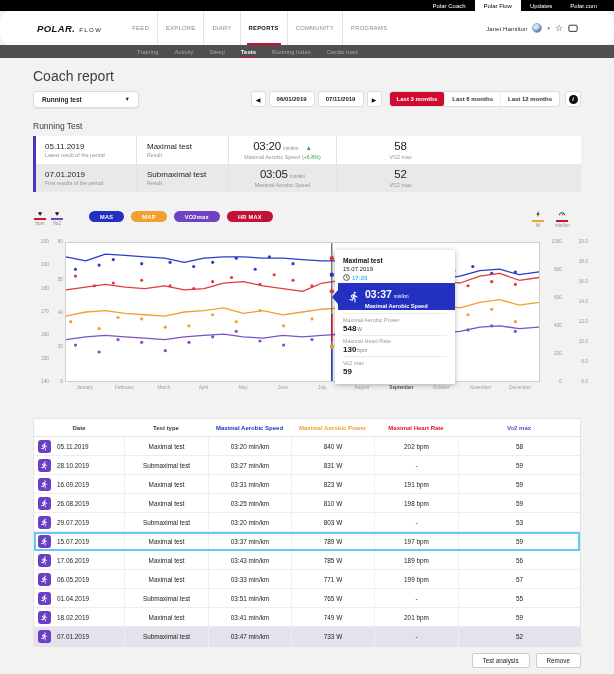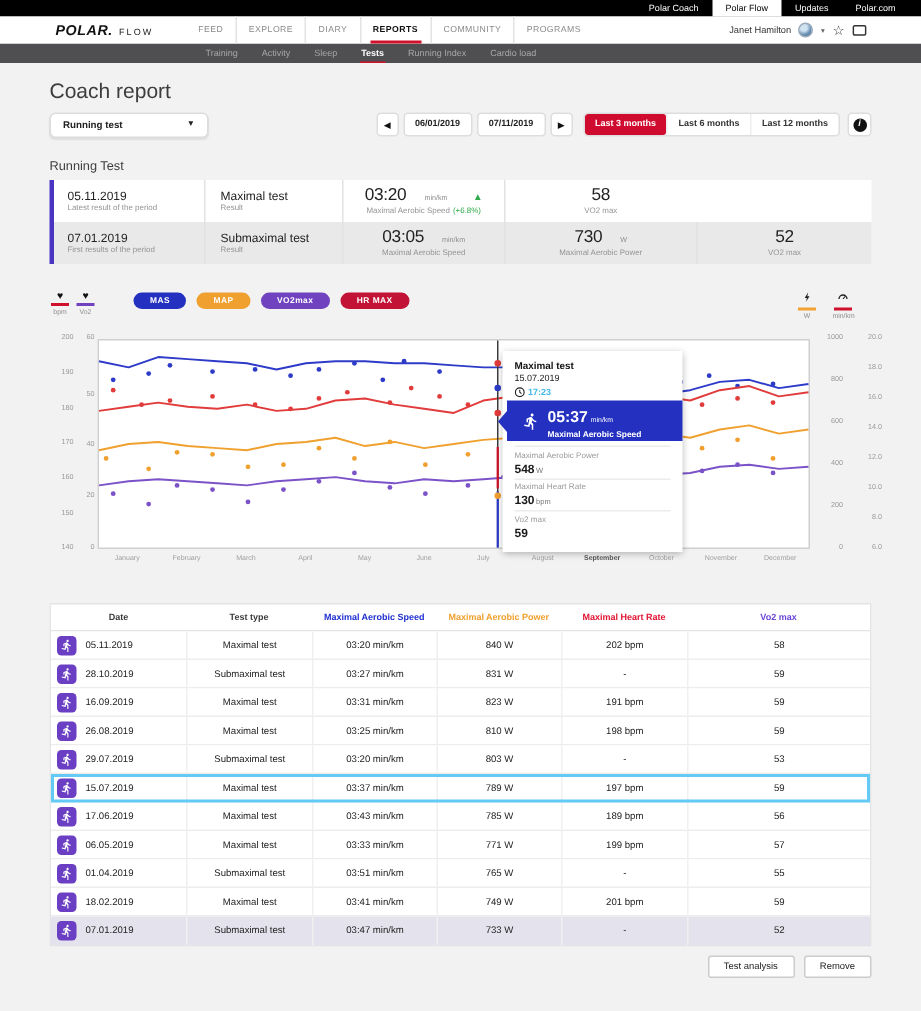--- a/index.html
+++ b/index.html
@@ -3,21 +3,21 @@
 <meta charset="utf-8">
 <style>
   * { box-sizing: border-box; margin: 0; padding: 0; }
   html,body { width: 614px; height: 674px; overflow: hidden; background:#f2f2f2;
     font-family:"Liberation Sans", sans-serif; color:#333; }
   
   .topbar { height:11px; background:#000; display:flex; justify-content:flex-end; align-items:stretch; padding-right:8px;}
   .tb-item { color:#fff; font-size:6px; display:flex; align-items:center; padding:0 9px; cursor:pointer;}
   .tb-item.active { background:#fff; color:#000; }
   
-  .nav { height:18px; background:#fff; display:flex; align-items:center; padding:0 36px 0 37px; position:relative;}
+  .nav { height:34px; background:#fff; display:flex; align-items:center; padding:0 36px 0 37px; position:relative;border-radius:11px;}
   .logo { font-weight:800; font-style:italic; font-size:9.5px; letter-spacing:.4px; color:#111; display:flex; align-items:baseline; cursor:pointer;}
   .logo-sub { font-style:normal; font-weight:400; font-size:6px; letter-spacing:1.4px; margin-left:4px; color:#222;}
   .nav-menu { display:flex; margin-left:22px; height:100%; align-items:center;}
   .nav-item { font-size:5.8px; color:#8a8a8a; padding:0 8px; height:100%; display:flex; align-items:center; position:relative; cursor:pointer; letter-spacing:.3px;}
   .nav-item + .nav-item { border-left:1px solid #e3e3e3; }
   .nav-item.active { color:#111; font-weight:700; }
   .nav-item.active::after { content:''; position:absolute; left:6px; right:6px; bottom:0; height:2px; background:#d0112b;}
   .nav-right { margin-left:auto; display:flex; align-items:center; gap:5px;}
   .user-name { font-size:6.2px; color:#333; cursor:pointer;}
   .avatar { width:10px; height:10px; border-radius:50%; background:radial-gradient(circle at 35% 30%, #cfe3f0 0 30%, #6d93b5 60%, #3f6a92); border:.5px solid #9ab; }
@@ -53,21 +53,21 @@
   .section-label { margin-top:13px; font-size:8.5px; color:#3d3d3d;}
   
   .summary { margin-top:5px; border-left:3px solid #4a35c2; }
   .sum-row { display:grid; grid-template-columns:100px 92px 108px 128px auto; height:28px; background:#fff;}
   .sum-row.alt { background:#e9e9e9;}
   .sum-cell { display:flex; flex-direction:column; justify-content:center; align-items:center; border-left:1px solid #e2e2e2; padding:2px 0;}
   .sum-cell:first-child { border-left:none; align-items:flex-start; padding-left:9px;}
   .sum-date { font-size:8px; color:#222;}
   .sum-sub { font-size:5.3px; color:#949494; margin-top:1.5px;}
   .sum-test { font-size:8px; color:#222;}
-  .val-line { display:flex; align-items:baseline; gap:12px;}
+  .val-line { display:flex; align-items:baseline; gap:2px;}
   .big { font-size:11.5px; color:#222; letter-spacing:-.2px;}
   .unit { font-size:4.8px; color:#8d8d8d;}
   .up-arrow { font-size:6.5px; color:#2faa4a; margin-left:5px;}
   .delta { color:#2faa4a; font-size:5.3px; margin-left:2px;}
   
   .chart-section { position:relative; margin-top:16px; height:196px;}
   .legend-row { position:absolute; top:2px; left:0; right:0; height:22px;}
   .axis-ic { position:absolute; top:0; width:14px; text-align:center;}
   .axis-ic .glyph { font-size:7px; color:#111; line-height:7px; display:block;}
   .axis-ic .bar { height:1.5px; margin:1px 1px 1px 1px;}
@@ -221,27 +221,20 @@
       <div class="sum-cell" style="align-items:flex-start;padding-left:10px;">
           <span class="sum-test">Submaximal test</span>
           <span class="sum-sub">Result</span>
         </div>
       <div class="sum-cell">
           <div class="val-line">
             <span class="big">03:05</span>
             <span class="unit">min/km</span>
           </div>
           <span class="sum-sub">Maximal Aerobic Speed</span>
-        </div>
-      <div class="sum-cell">
-          <div class="val-line">
-            <span class="big">730</span>
-            <span class="unit">W</span>
-          </div>
-          <span class="sum-sub">Maximal Aerobic Power</span>
         </div>
       <div class="sum-cell">
           <span class="big">52</span>
           <span class="sum-sub">VO2 max</span>
         </div>
     </div>
   </div>
 
   <div class="chart-section">
     <div class="legend-row">
@@ -425,21 +418,21 @@
       <div class="tt-stat">
           <div class="lab">Vo2 max</div>
           <div class="val"><span>59</span><span class="u"></span></div>
         </div>
     </div>
     <div class="tt-banner">
       <svg width="12" height="12" viewBox="0 0 24 24">
           <path id="run-path-banner" fill="#fff" d="M13.49 5.48c1.1 0 2-.9 2-2s-.9-2-2-2-2 .9-2 2 .9 2 2 2zm-3.6 13.9 1-4.4 2.1 2v6h2v-7.5l-2.1-2 .6-3c1.3 1.5 3.3 2.5 5.5 2.5v-2c-1.9 0-3.5-1-4.3-2.4l-1-1.6c-.4-.6-1-1-1.7-1-.3 0-.5.1-.8.1l-5.2 2.2v4.7h2v-3.4l1.8-.7-1.6 8.1-4.9-1-.4 2 7 1.4z"></path>
         </svg>
       <div>
-        <span class="tt-big">05:37</span><span class="tt-unit">min/km</span>
+        <span class="tt-big">03:37</span><span class="tt-unit">min/km</span>
         <div class="tt-blabel">Maximal Aerobic Speed</div>
       </div>
     </div>
   </div>
 
   <div class="data-table">
     <div class="t-head">
         <div style="color: rgb(60, 60, 60);">Date</div>
         <div style="color: rgb(60, 60, 60);">Test type</div>
         <div style="color: rgb(31, 47, 208);">Maximal Aerobic Speed</div>

